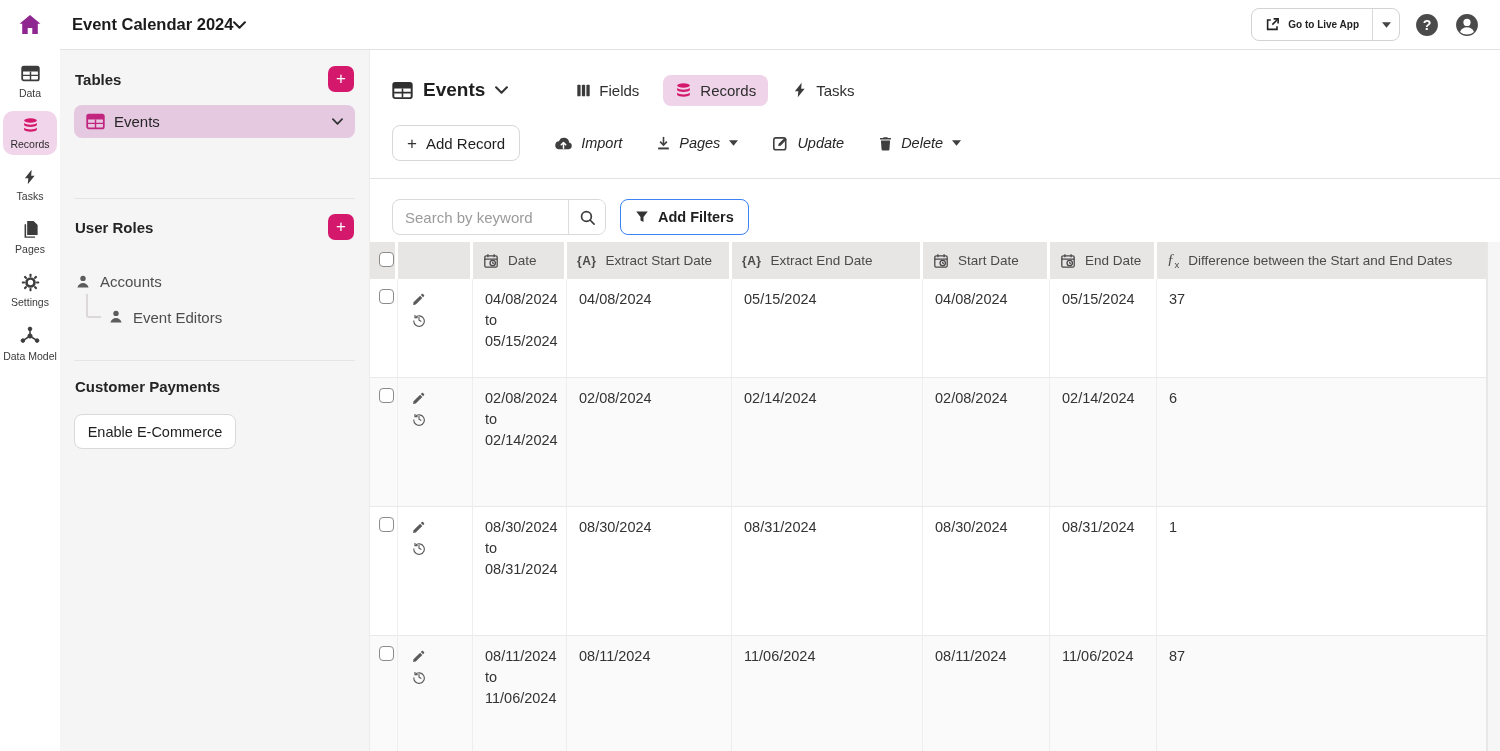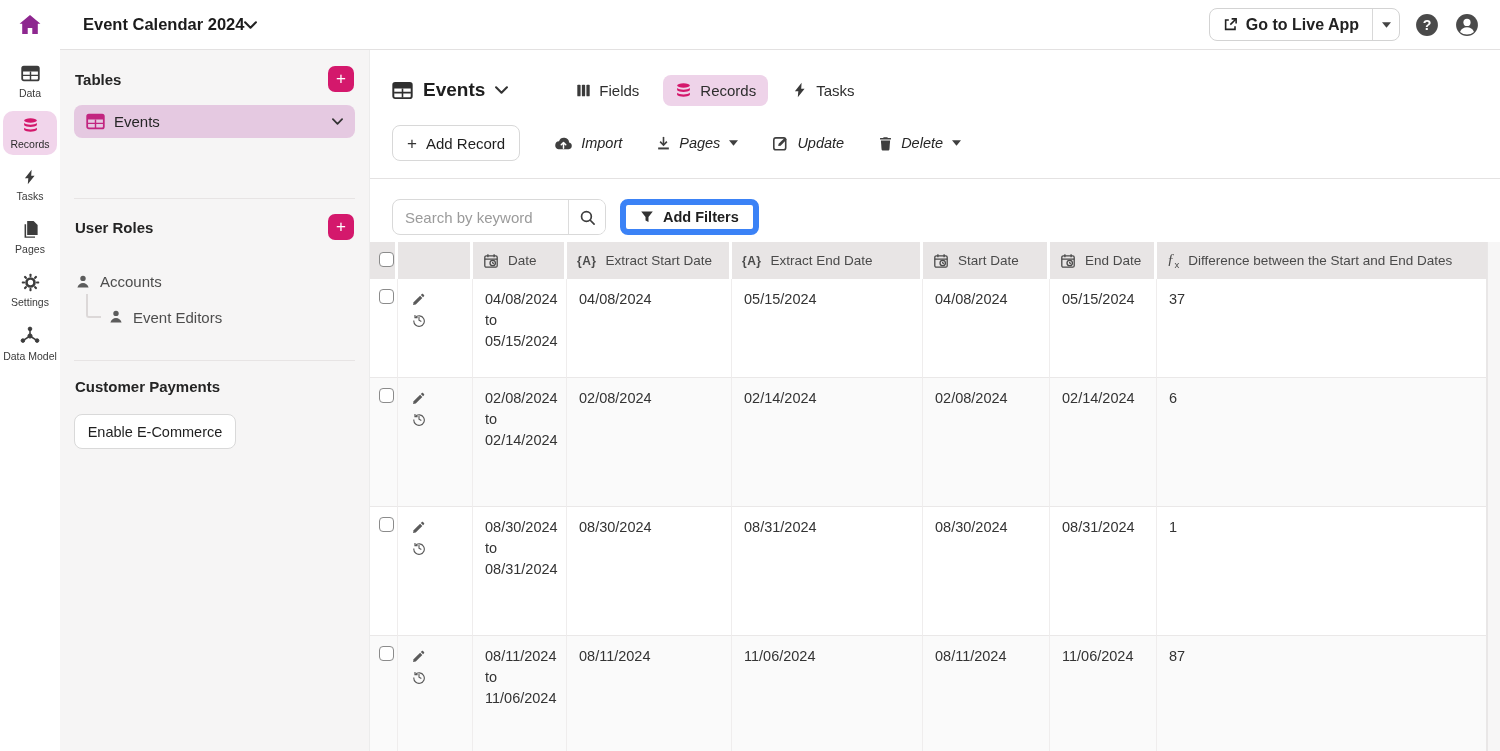--- a/index.html
+++ b/index.html
@@ -3,25 +3,25 @@
 <meta charset="utf-8">
 <style>
   * { box-sizing: border-box; margin: 0; padding: 0; }
   html,body { width:1500px; height:751px; overflow:hidden;
     font-family:"Liberation Sans", sans-serif; background:#fff; color:#222; }
 
   
   .topbar { display:flex; height:50px; align-items:stretch; }
   .topbar-home { width:60px; display:flex; align-items:center; justify-content:center; }
   .topbar-main { flex:1; display:flex; align-items:center; border-bottom:1px solid #e3e1e1; padding-right:20px; }
-  .app-title-wrap { display:flex; align-items:center; margin-left:23px; cursor:pointer; }
+  .app-title-wrap { display:flex; align-items:center; margin-left:12px; cursor:pointer; }
   .app-title { font-size:16.5px; font-weight:700; color:#1c1c1c; }
   .topbar-spacer { flex:1; }
   .golive { display:flex; align-items:stretch; height:33px; border:1px solid #d3d3d3; border-radius:8px; background:#fff; overflow:hidden; }
-  .golive-main { display:flex; align-items:center; gap:8px; padding:0 13px; font-size:16px; font-weight:700; color:#222; cursor:pointer; }
+  .golive-main { display:flex; align-items:center; gap:8px; padding:0 13px; font-size:10px; font-weight:700; color:#222; cursor:pointer; }
   .golive-caret { display:flex; align-items:center; justify-content:center; width:27px; border-left:1px solid #d8d8d8; cursor:pointer; color:#444; }
   .tb-circle { width:25px; height:25px; margin-left:15px; color:#4a4a4a; cursor:pointer; display:flex; align-items:center; }
   .icon { display:inline-flex; align-items:center; justify-content:center; line-height:1; }
   .icon svg { display:block; }
 
   
   .shell { display:flex; height:701px; }
 
   
   .rail { width:60px; background:#fff; padding-top:8px; display:flex; flex-direction:column; align-items:center; }
@@ -76,21 +76,21 @@
 
   .main-divider { border-bottom:1px solid #e4e2e2; margin-top:17px; }
 
   .filter-row { display:flex; align-items:center; gap:14px; padding:20px 22px 7px; }
   .search-group { display:flex; height:36px; border:1px solid #d9d9d9; border-radius:8px; overflow:hidden; background:#fff; }
   .search-input { width:175px; border:none; outline:none; padding:0 12px; font-size:15px; color:#333;
     font-family:"Liberation Sans", sans-serif; background:transparent; }
   .search-input::placeholder { color:#9b9b9b; }
   .search-btn { width:37px; border-left:1px solid #dcdcdc; display:flex; align-items:center; justify-content:center;
     background:#fff; cursor:pointer; color:#3e3e3e; }
-  .filters-btn { display:flex; align-items:center; gap:9px; height:36px; padding:0 14px; border:6px solid #3b82f6;
+  .filters-btn { display:flex; align-items:center; gap:9px; height:36px; padding:0 14px; border:1px solid #3b82f6;
     border-radius:8px; background:#fff; font-size:14.5px; font-weight:700; color:#1f1f1f; cursor:pointer; }
   .filters-btn .icon { color:#333; }
 
   
   .table-wrap { position:relative; }
   .scroll-gutter { position:absolute; right:0; top:0; width:13px; height:520px; background:#f7f6f6; border-left:1px solid #e9e7e7; }
   table.records { border-collapse:separate; border-spacing:0; table-layout:fixed; width:1117px; }
   thead th { background:#e8e5e5; height:37px; font-weight:400; font-size:13.5px; color:#4a4a4a; text-align:left;
     padding:0 10px; border-right:3px solid #fff; cursor:pointer; }
   thead th:last-child { border-right:none; }

